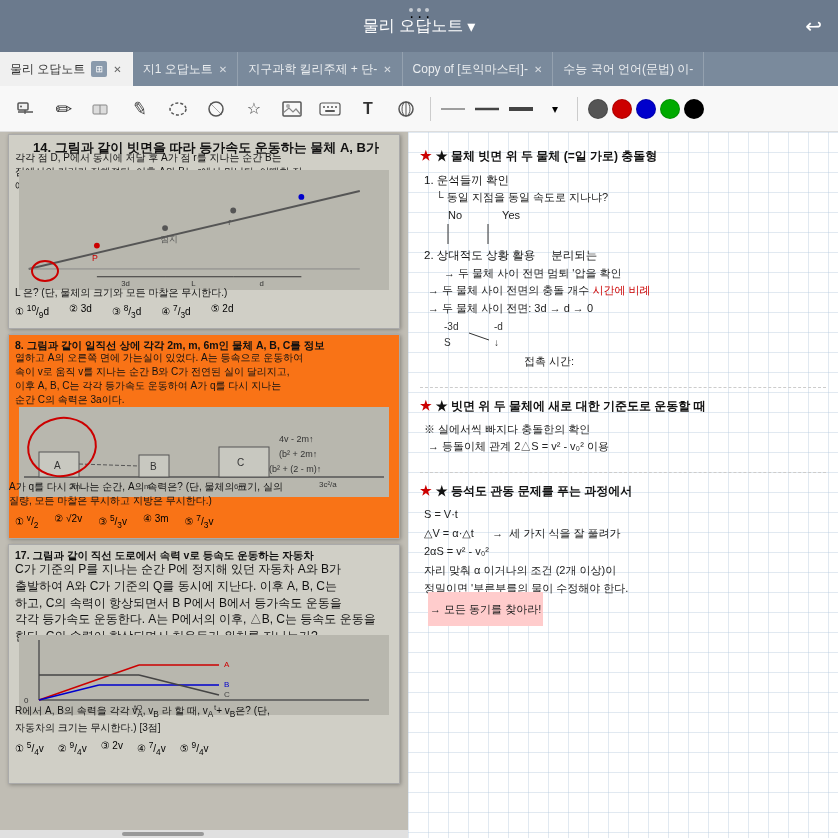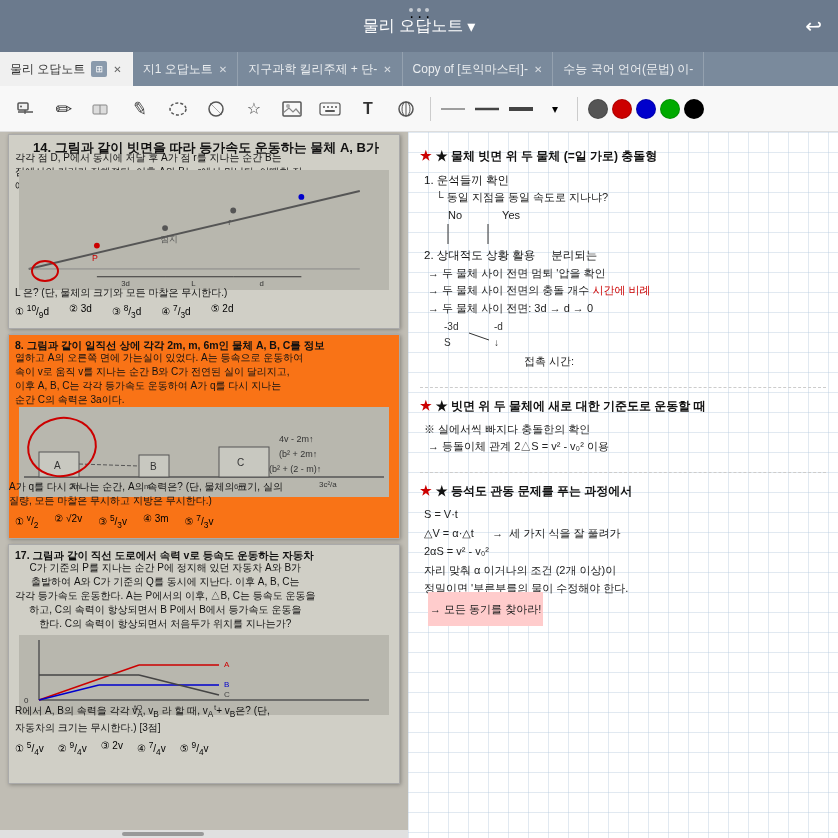--- a/index.html
+++ b/index.html
@@ -400,25 +400,25 @@
           <span>① <sup>v</sup>/<sub>2</sub></span>
           <span>② √2v</span>
           <span>③ <sup>5</sup>/<sub>3</sub>v</span>
           <span>④ 3m</span>
           <span>⑤ <sup>7</sup>/<sub>3</sub>v</span>
         </div>
       </div>
 
       <div style="position:absolute;top:412px;left:8px;right:8px;height:240px;background:#d0cfc6;border:1px solid #aaa;box-shadow:1px 1px 4px rgba(0,0,0,0.3);">
         <div style="position:absolute;top:4px;left:6px;font-size:10.5px;font-weight:bold;color:#111;">17. 그림과 같이 직선 도로에서 속력 v로 등속도 운동하는 자동차</div>
-        <div style="position:absolute;top:16px;left:6px;font-size:10px;color:#111;line-height:1.4;text-align:center;">
+        <div style="position:absolute;top:16px;left:6px;font-size:12px;color:#111;line-height:1.4;">
           <div>C가 기준의 P를 지나는 순간 P에 정지해 있던 자동차 A와 B가</div>
           <div>출발하여 A와 C가 기준의 Q를 동시에 지난다. 이후 A, B, C는</div>
+          <div>하고, C의 속력이 항상되면서 B P에서 B에서 등가속도 운동을</div>
           <div>각각 등가속도 운동한다. A는 P에서의 이후, △B, C는 등속도 운동을</div>
-          <div>하고, C의 속력이 항상되면서 B P에서 B에서 등가속도 운동을</div>
           <div>한다. C의 속력이 항상되면서 처음두가 위치를 지나는가?</div>
         </div>
 
         <div style="position:absolute;top:90px;left:10px;right:10px;height:80px;background:#b8b7ae;">
           <svg width="100%" height="100%" viewBox="0 0 370 80">
 
             <line x1="20" y1="65" x2="350" y2="65" stroke="#555" stroke-width="1.5"></line>
             <line x1="20" y1="5" x2="20" y2="65" stroke="#555" stroke-width="1.5"></line>
 
             <line x1="20" y1="65" x2="120" y2="30" stroke="#cc0000" stroke-width="1.5"></line>
@@ -475,21 +475,21 @@
             <span>Yes</span>
           </div>
 
           <div style="margin-left:12px;height:20px;position:relative;">
             <svg width="200" height="20">
               <line x1="12" y1="0" x2="12" y2="20" stroke="#333" stroke-width="1"></line>
               <line x1="52" y1="0" x2="52" y2="20" stroke="#333" stroke-width="1"></line>
             </svg>
           </div>
           <div style="font-size:11.5px;color:#111;font-weight:500;margin-top:2px;">2. 상대적도 상황 활용 &nbsp;&nbsp;&nbsp; 분리되는</div>
-          <div style="margin-left:4px;font-size:11px;">→ 두 물체 사이 전면 멈퇴 '압을 확인</div>
+          <div style="margin-left:20px;font-size:11px;">→ 두 물체 사이 전면 멈퇴 '압을 확인</div>
           <div style="margin-left:4px;font-size:11px;">→ 두 물체 사이 전면의 충돌 개수&nbsp;<span style="color:#cc0000;">시간에 비례</span></div>
           <div style="margin-left:4px;font-size:11px;">→ 두 물체 사이 전면: 3d → d → 0</div>
           <div style="margin-left:20px;font-size:11px;">
             <svg width="160" height="30">
               <text x="0" y="12" font-size="10" fill="#333">-3d</text>
               <text x="50" y="12" font-size="10" fill="#333">-d</text>
               <line x1="25" y1="15" x2="45" y2="22" stroke="#333" stroke-width="1"></line>
               <text x="0" y="28" font-size="10" fill="#333">S</text>
               <text x="50" y="28" font-size="10" fill="#333">↓</text>
             </svg>

